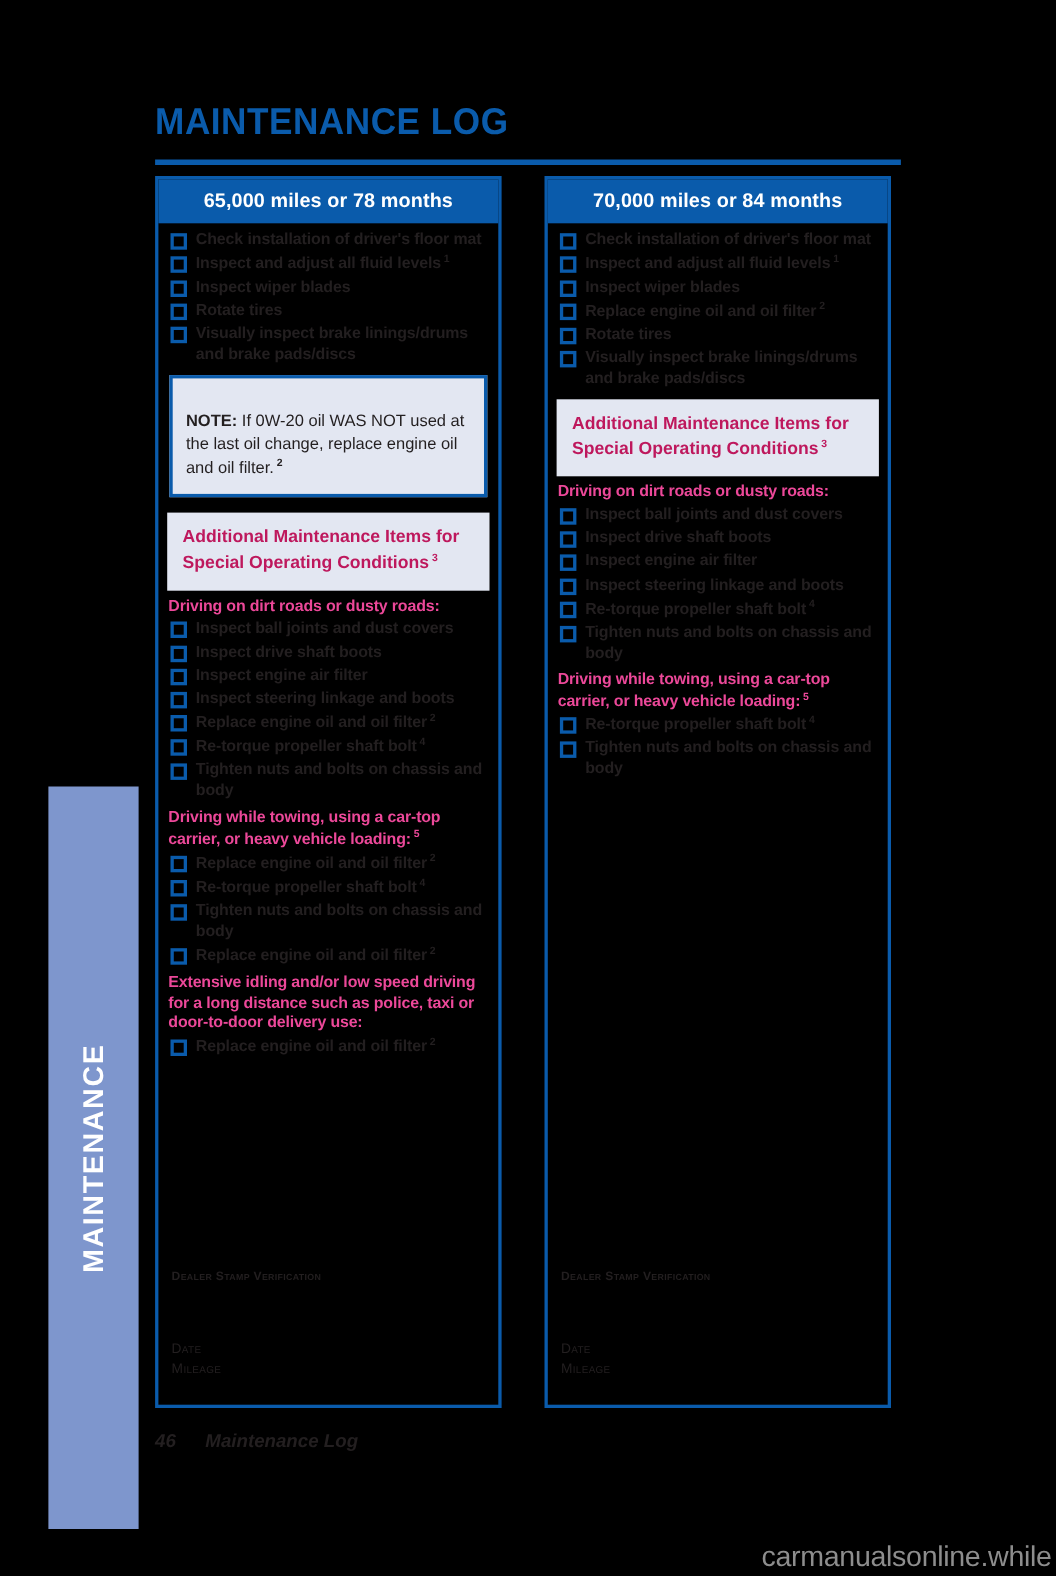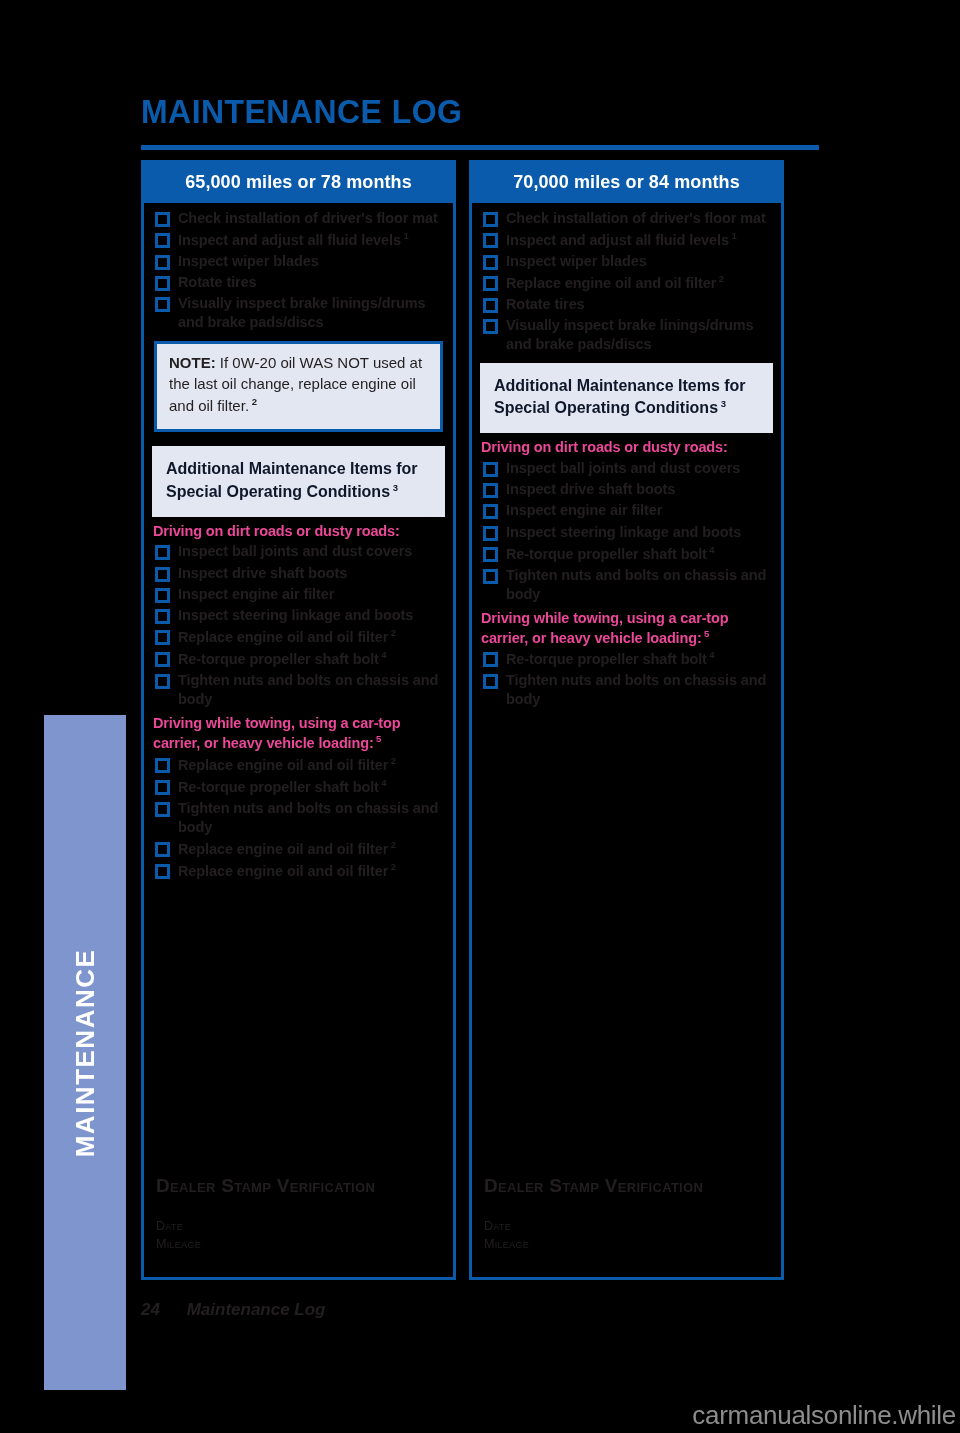--- a/index.html
+++ b/index.html
@@ -62,21 +62,21 @@
   
   .log-column {
     position: absolute;
     top: 160px;
     width: 315px;
     border: 3px solid #0a5bab;
     box-sizing: border-box;
     background: #000000;
   }
   #column-left  { left: 141px;  height: 1120px; }
-  #column-right { left: 469px;  height: 1120px; }
+  #column-right { left: 495px;  height: 1120px; }
 
   .col-header {
     background: #0a5bab;
     color: #ffffff;
     font-size: 18px;
     font-weight: bold;
     text-align: center;
     padding: 9px 4px 10px;
     letter-spacing: 0.1px;
   }
@@ -118,33 +118,33 @@
     font-size: 9.5px;
     vertical-align: super;
     font-weight: bold;
   }
 
   
   .note-box {
     border: 3px solid #0a5bab;
     background: #e3e7f2;
     margin: 8px 2px 0 2px;
-    padding: 8px 12px 12px 12px;
+    padding: 28px 12px 12px 12px;
     color: #231f20;
     font-size: 15px;
     line-height: 1.45;
   }
   .note-box b { font-weight: bold; }
 
   
   .addl-banner {
     background: #e3e7f2;
     margin: 14px 0 0 0;
     padding: 12px 14px 13px 14px;
-    color: #0f172a;
+    color: #be185d;
     font-size: 16px;
     font-weight: bold;
     line-height: 1.42;
   }
   .addl-banner-right { margin-top: 8px; }
 
   
   .cond-head {
     color: #ec4899;
     font-size: 14.5px;
@@ -155,25 +155,25 @@
   }
 
   
   .dealer-block {
     position: absolute;
     left: 12px;
     bottom: 18px;
     color: #231f20;
   }
   .dealer-title {
-    font-size: 19px;
+    font-size: 11px;
     font-weight: bold;
     font-variant: small-caps;
     letter-spacing: 0.3px;
-    margin-bottom: 20px;
+    margin-bottom: 50px;
     text-align: right;
   }
   .dealer-field {
     font-size: 12.5px;
     font-weight: normal;
     font-variant: small-caps;
     letter-spacing: 0.3px;
     line-height: 1.45;
   }
 
@@ -242,20 +242,21 @@
       </ul>
       <div class="cond-head">Driving while towing, using a car-top carrier, or heavy vehicle loading:<sup class="fn"> 5</sup></div>
       <ul class="check-list">
         <li><span class="cbox"></span><span>Replace engine oil and oil filter</span><sup class="fn"> 2</sup></li>
         <li><span class="cbox"></span><span>Re-torque propeller shaft bolt</span><sup class="fn"> 4</sup></li>
         <li><span class="cbox"></span><span>Tighten nuts and bolts on chassis and body</span></li>
       </ul>
       <ul class="check-list">
         <li><span class="cbox"></span><span>Replace engine oil and oil filter</span><sup class="fn"> 2</sup></li>
       </ul>
+      <div class="cond-head">Extensive idling and/or low speed driving for a long distance such as police, taxi or door-to-door delivery use:</div>
       <ul class="check-list">
         <li><span class="cbox"></span><span>Replace engine oil and oil filter</span><sup class="fn"> 2</sup></li>
       </ul>
       <div class="dealer-block">
         <div class="dealer-title">Dealer Stamp Verification</div>
         <div class="dealer-field">Date</div>
         <div class="dealer-field">Mileage</div>
       </div>
     </div>
   </div>
@@ -290,17 +291,17 @@
       </ul>
       <div class="dealer-block">
         <div class="dealer-title">Dealer Stamp Verification</div>
         <div class="dealer-field">Date</div>
         <div class="dealer-field">Mileage</div>
       </div>
     </div>
   </div>
 
 <div id="page-footer">
-  <span class="pgnum">24</span>
+  <span class="pgnum">46</span>
   <span class="pgname">Maintenance Log</span>
 </div>
 
 <div id="watermark">carmanualsonline.while</div>
 
 </body></html>

